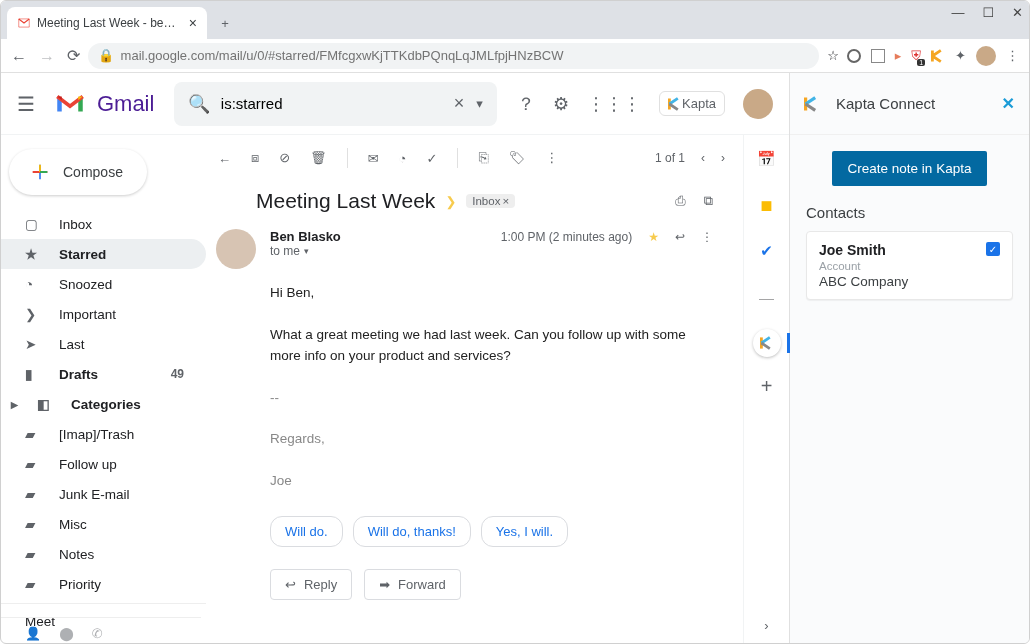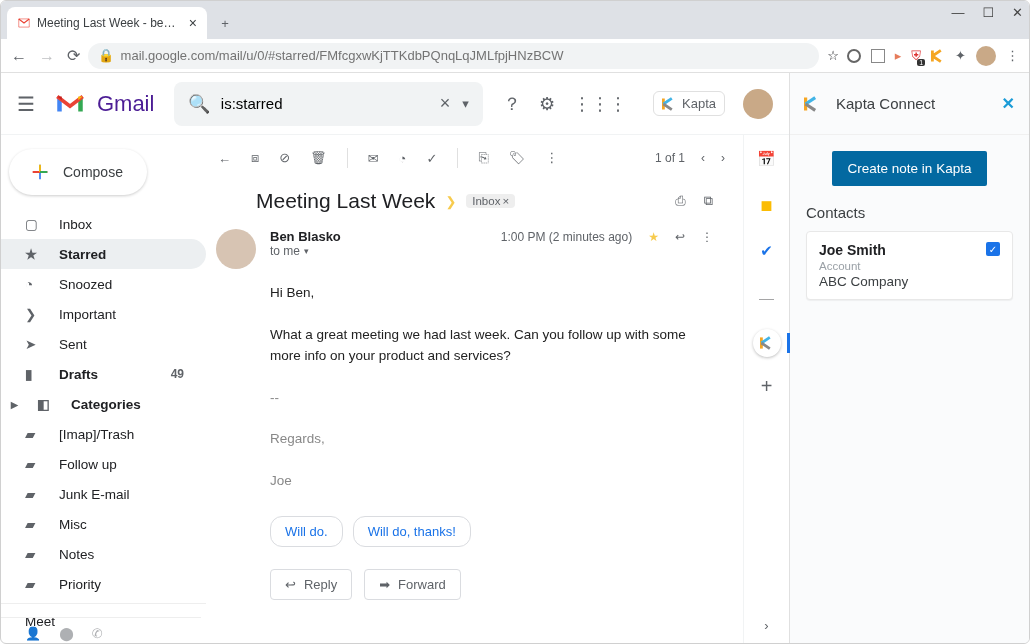--- a/index.html
+++ b/index.html
@@ -19,21 +19,21 @@
 
 .main { display:flex; height:572px; }
 
 
 .gmail-header { height:62px; display:flex; align-items:center; padding:0 16px; border-bottom:1px solid #f1f3f4; gap:20px; }
 .burger { font-size:20px; color:#5f6368;}
 .logo { display:flex; align-items:center; gap:12px; font-size:22px; color:#4c1d95; font-weight:400; }
 .search { flex:1; max-width:520px; height:44px; background:#f1f3f4; border-radius:8px; display:flex; align-items:center; padding:0 14px; color:#5f6368;}
 .search input { border:none; background:transparent; flex:1; font-size:15px; outline:none; margin-left:10px;}
 .hdr-right { display:flex; gap:18px; align-items:center; color:#5f6368;}
-.kapta-badge { display:flex; align-items:center; gap:6px; border:1px solid #e0e0e0; border-radius:6px; padding:4px 8px;margin-left:8px;}
+.kapta-badge { display:flex; align-items:center; border:1px solid #e0e0e0; border-radius:6px; padding:4px 8px;}
 .avatar-sm { width:30px; height:30px; border-radius:50%; background:#c9a987; }
 
 .body-row { display:flex; height:510px; }
 
 
 .sidebar { width:205px; padding:8px 0; overflow:hidden; }
 .compose { margin:6px 8px 14px 8px; height:46px; border-radius:24px; box-shadow:0 1px 3px rgba(0,0,0,.2); display:flex; align-items:center; gap:12px; padding:0 20px; font-size:14px; color:#3c4043; font-weight:500; width:138px;}
 .nav-item { display:flex; align-items:center; gap:16px; padding:4px 12px 4px 24px; height:30px; border-radius:0 15px 15px 0; color:#202124; font-size:13.5px; cursor:pointer;}
 .nav-item .ico { width:18px; color:#5f6368;}
 .nav-item.active { background:#eceff1; font-weight:700;}
@@ -194,21 +194,21 @@
   <div class="nav-item">
             <span class="ico">◔</span>
             <span>Snoozed</span>
           </div>
   <div class="nav-item">
             <span class="ico">❯</span>
             <span>Important</span>
           </div>
   <div class="nav-item">
             <span class="ico">➤</span>
-            <span>Sent</span>
+            <span>Last</span>
           </div>
   <div class="nav-item bolder">
             <span class="ico">▮</span>
             <span>Drafts</span>
             <span class="nav-count">49</span>
           </div>
   <div class="nav-item bolder">
             <span class="ico" style="margin-left:-14px;width:10px;">▸</span>
             <span class="ico">◧</span>
             <span>Categories</span>
@@ -315,20 +315,21 @@
     <p>Hi Ben,</p><br>
     <p>What a great meeting we had last week.   Can you follow up with some more info on your product and services?</p><br>
     <p style="color:#888;">--</p><br>
     <p style="color:#888;">Regards,</p><br>
     <p style="color:#888;">Joe</p>
   </div>
 
   <div class="smart-replies">
     <button class="sr-btn">Will do.</button>
     <button class="sr-btn">Will do, thanks!</button>
+    <button class="sr-btn">Yes, I will.</button>
   </div>
 
   <div class="reply-row">
     <div class="reply-btn">
               <span>↩</span>
               <span>Reply</span>
             </div>
     <div class="reply-btn">
               <span>➡</span>
               <span>Forward</span>

